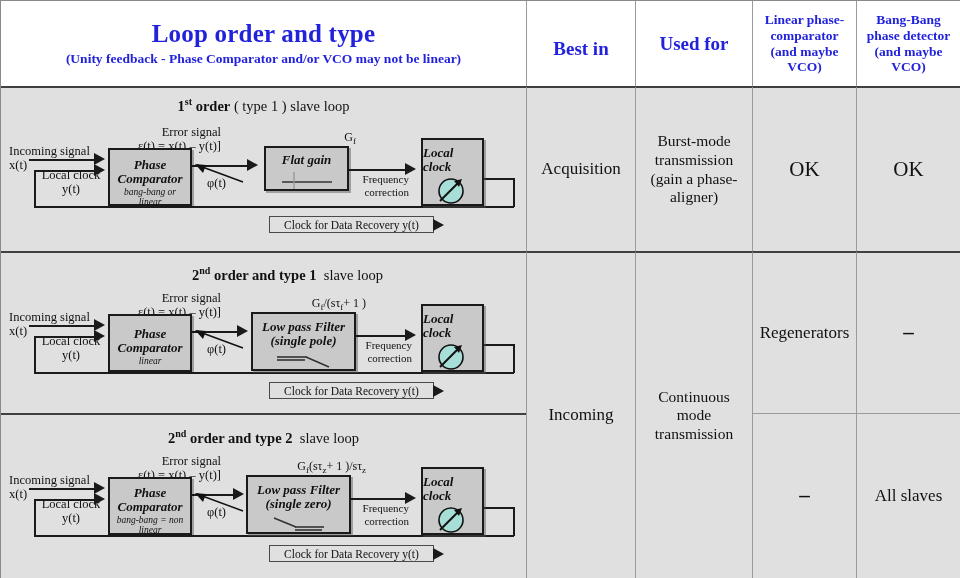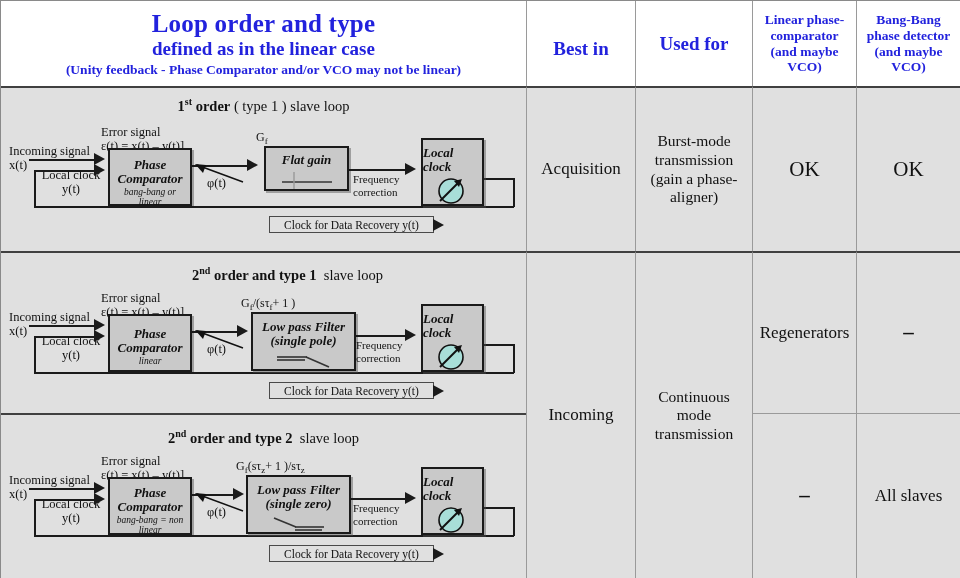--- a/index.html
+++ b/index.html
@@ -39,21 +39,21 @@
 
   .blk{position:absolute;box-sizing:border-box;border:2px solid #1a1a1a;background:#c9c9c9;
        display:flex;flex-direction:column;align-items:center;justify-content:flex-start;
        box-shadow:2px 2px 0 rgba(80,80,80,.45);}
   .blk .t1{font-style:italic;font-weight:bold;font-size:13px;color:#111;line-height:1.1;}
   .blk .t2{font-style:italic;font-weight:bold;font-size:13px;color:#111;line-height:1.1;}
   .blk .t3{font-style:italic;font-size:9.5px;color:#111;line-height:1.1;}
 
   .lbl{position:absolute;font-size:12.5px;color:#111;line-height:1.15;white-space:nowrap;}
   .lbl.sm{font-size:11px;}
-  .lbl.c{text-align:left;}
+  .lbl.c{text-align:right;}
 
   .ln{position:absolute;background:#1a1a1a;}
   .lnh{height:1.5px;}
   .lnv{width:1.5px;}
 
   .arrow{position:absolute;width:0;height:0;border-top:6px solid transparent;border-bottom:6px solid transparent;border-left:11px solid #1a1a1a;}
 
   .gsym{position:absolute;}
 
   .recov{position:absolute;box-sizing:border-box;border:1px solid #4a4a4a;background:#e0e0e0;
@@ -61,21 +61,20 @@
 
   .sub{font-size:9px;vertical-align:sub;}
 </style>
 </head>
 <body>
 
 <div class="table">
 
   <div class="cell white hdr-title" style="left:0;top:0;width:525px;height:85px;">
     <div class="l1">Loop order and type</div>
-    <div class="l2">defined as in the linear case</div>
     <div class="l3">(Unity feedback  - Phase Comparator and/or VCO may not be linear)</div>
   </div>
 
   <div class="cell white bl hdr-col big" style="left:525px;top:0;width:109px;height:96px;">Best in</div>
 
   <div class="cell white bl hdr-col big" style="left:634px;top:0;width:117px;height:85px;">Used for</div>
 
   <div class="cell white bl hdr-col small" style="left:751px;top:0;width:104px;height:85px;flex-direction:column;">
     <div>Linear phase-</div>
     <div>comparator</div>

